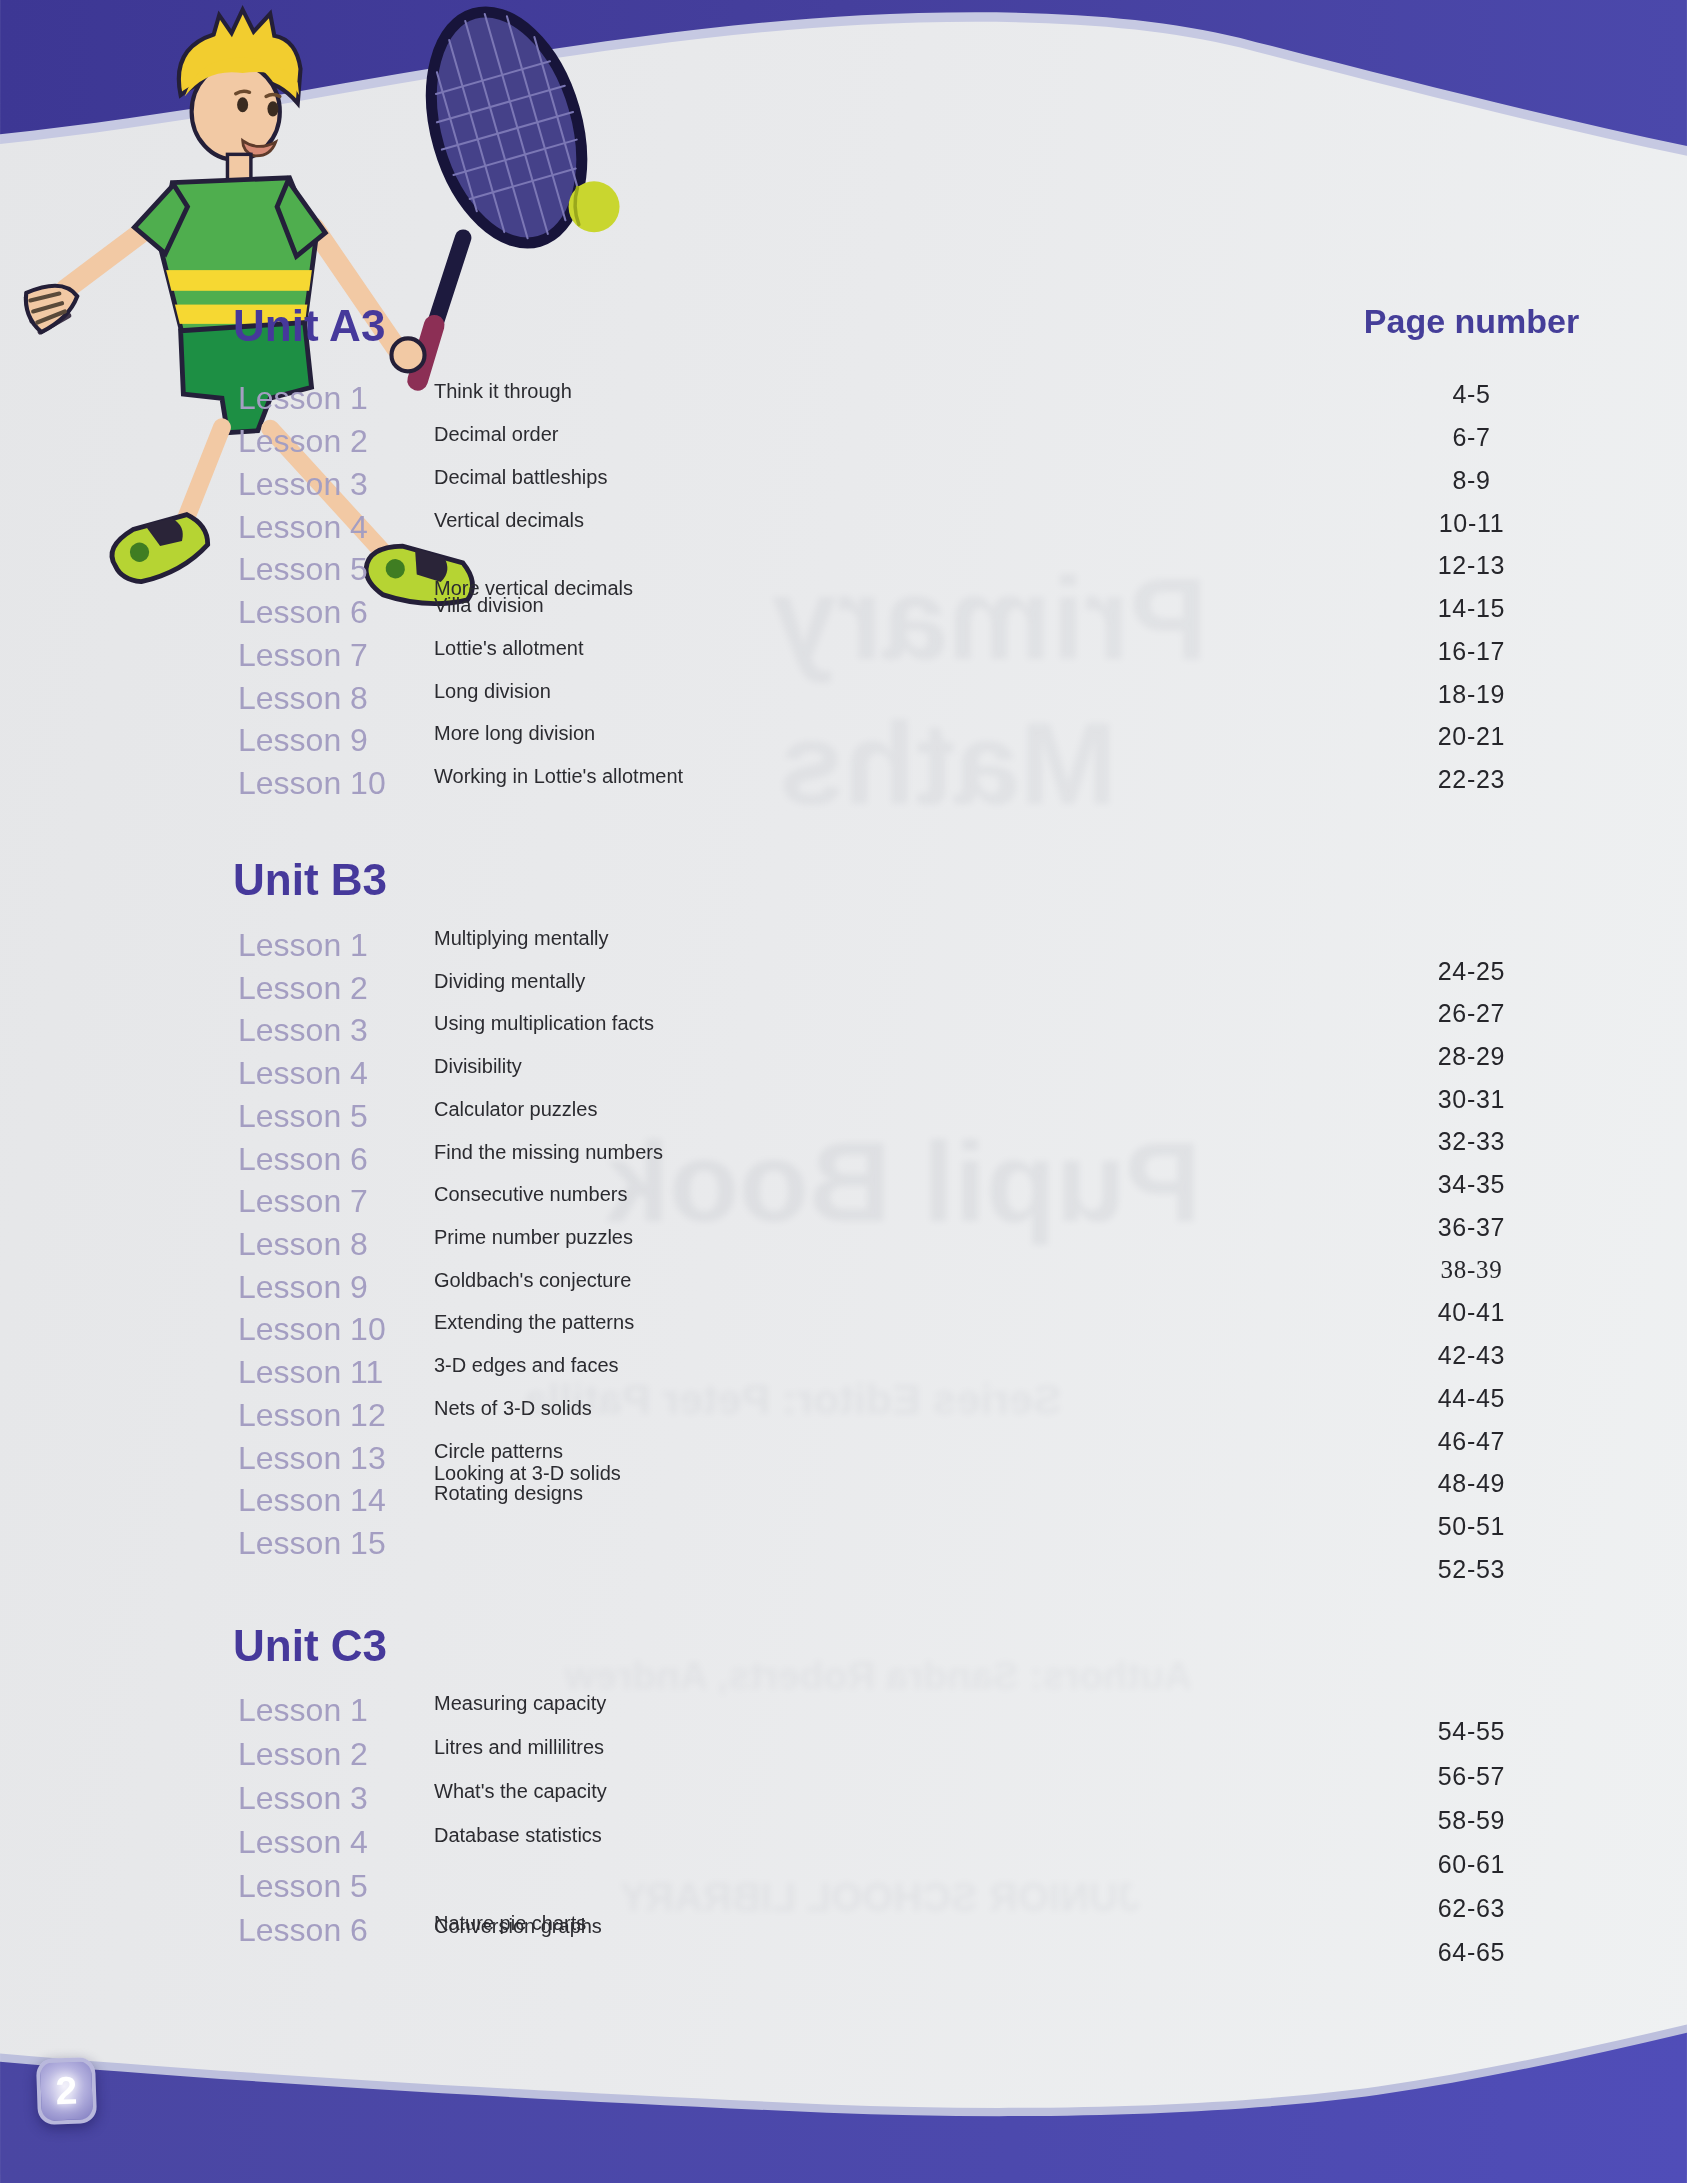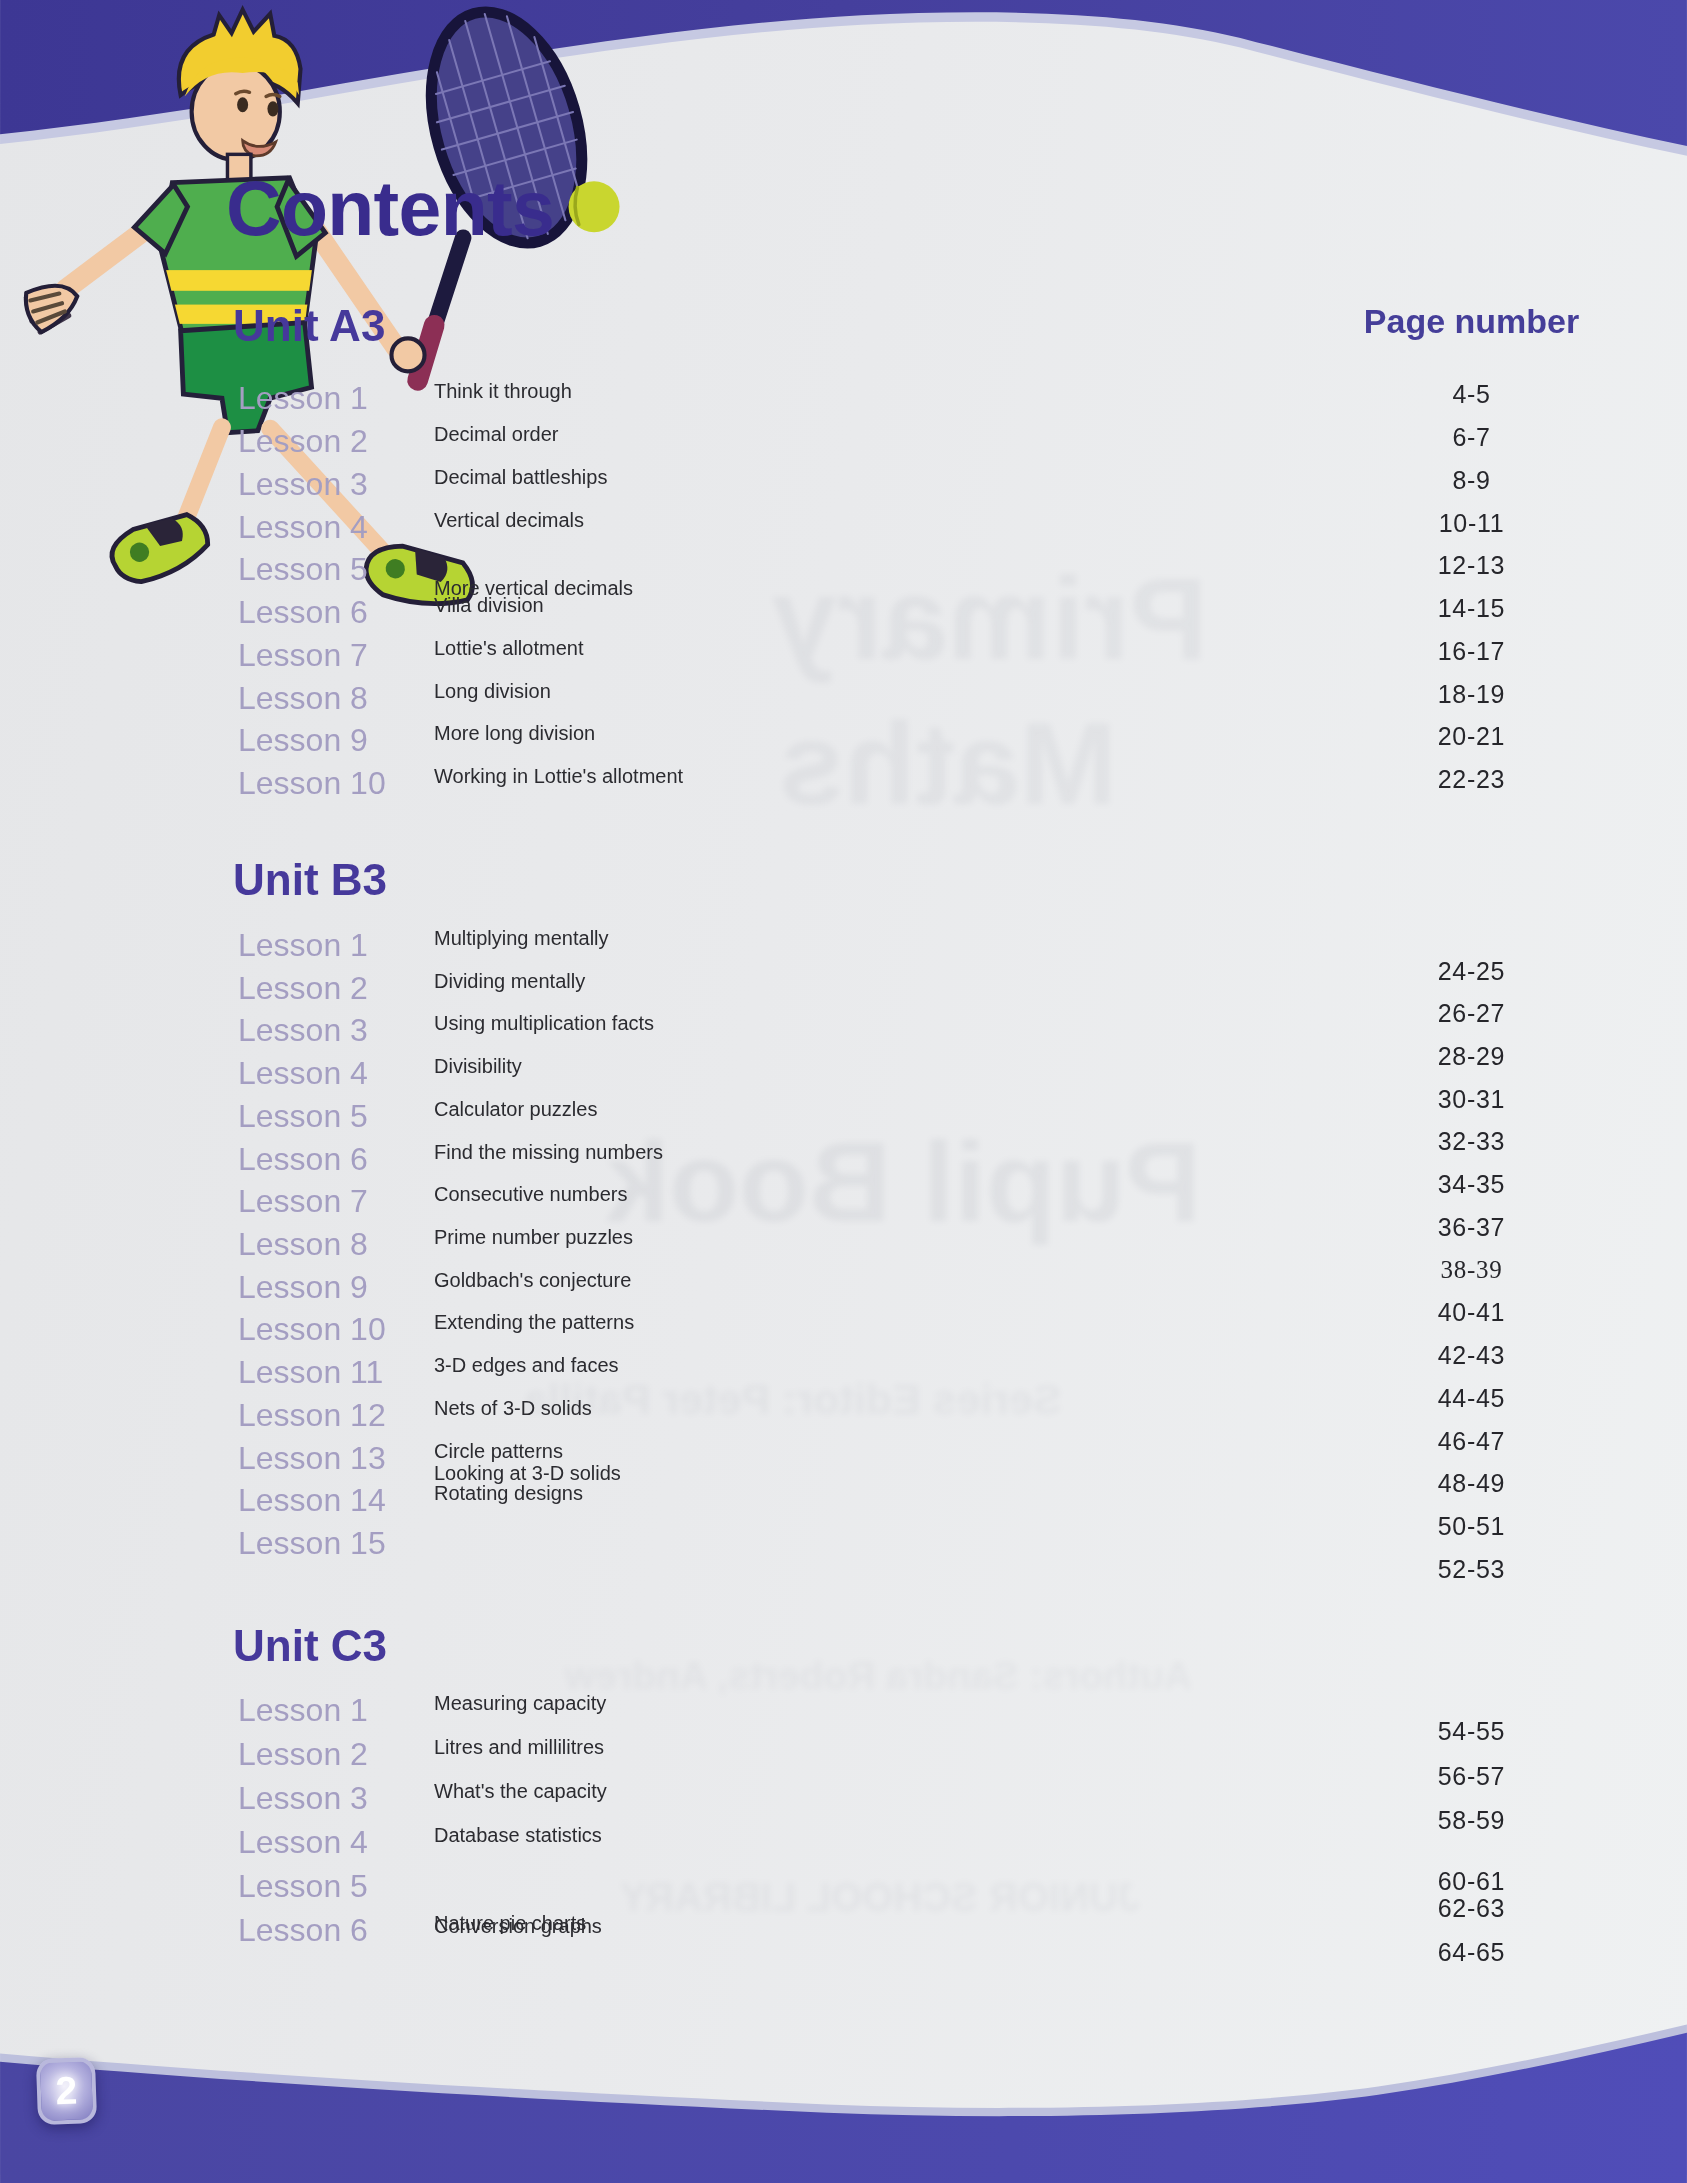--- a/index.html
+++ b/index.html
@@ -151,21 +151,20 @@
 
   <div id="ghosts">
       <div class="abs ghost" style="left: 772px; top: 551px; font-size: 117px; opacity: 0.075;">Primary</div>
       <div class="abs ghost" style="left: 779px; top: 696px; font-size: 117px; opacity: 0.07;">Maths</div>
       <div class="abs ghost" style="left: 606px; top: 1116px; font-size: 114px; opacity: 0.085;">Pupil Book</div>
       <div class="abs ghost" style="left: 524px; top: 1375px; font-size: 43px; opacity: 0.065;">Series Editor: Peter Patilla</div>
       <div class="abs ghost" style="left: 565px; top: 1654px; font-size: 39px; opacity: 0.06;">Authors: Sandra Roberts, Andrew</div>
       <div class="abs ghost" style="left: 620px; top: 1875px; font-size: 40px; opacity: 0.065;">JUNIOR SCHOOL LIBRARY</div>
     </div>
 
-  <div class="abs title">Contents</div>
 
   <div class="abs page-num-header">Page number</div>
 
   <div id="units">
       <div class="abs unit-head" style="top: 301px;">Unit A3</div>
       <div class="abs lesson-label" style="top: 380px;">Lesson 1</div>
       <div class="abs lesson-title" style="top: 380px;">Think it through</div>
       <div class="abs lesson-pages" style="top: 380px;">4-5</div>
       <div class="abs lesson-label" style="top: 423px;">Lesson 2</div>
       <div class="abs lesson-title" style="top: 423px;">Decimal order</div>
@@ -245,21 +244,21 @@
       <div class="abs lesson-title" style="top: 1692px;">Measuring capacity</div>
       <div class="abs lesson-pages" style="top: 1717px;">54-55</div>
       <div class="abs lesson-label" style="top: 1736px;">Lesson 2</div>
       <div class="abs lesson-title" style="top: 1736px;">Litres and millilitres</div>
       <div class="abs lesson-pages" style="top: 1762px;">56-57</div>
       <div class="abs lesson-label" style="top: 1780px;">Lesson 3</div>
       <div class="abs lesson-title" style="top: 1780px;">What's the capacity</div>
       <div class="abs lesson-pages" style="top: 1806px;">58-59</div>
       <div class="abs lesson-label" style="top: 1824px;">Lesson 4</div>
       <div class="abs lesson-title" style="top: 1824px;">Database statistics</div>
-      <div class="abs lesson-pages" style="top: 1850px; margin-top: 17px;">60-61</div>
+      <div class="abs lesson-pages" style="top: 1850px;">60-61</div>
       <div class="abs lesson-label" style="top: 1868px;">Lesson 5</div>
       <div class="abs lesson-title" style="top: 1915px;">Conversion graphs</div>
       <div class="abs lesson-pages" style="top: 1894px;">62-63</div>
       <div class="abs lesson-label" style="top: 1912px;">Lesson 6</div>
       <div class="abs lesson-title" style="top: 1912px;">Nature pie charts</div>
       <div class="abs lesson-pages" style="top: 1938px;">64-65</div>
     </div>
 
   <div class="abs badge">
     <span>2</span>

